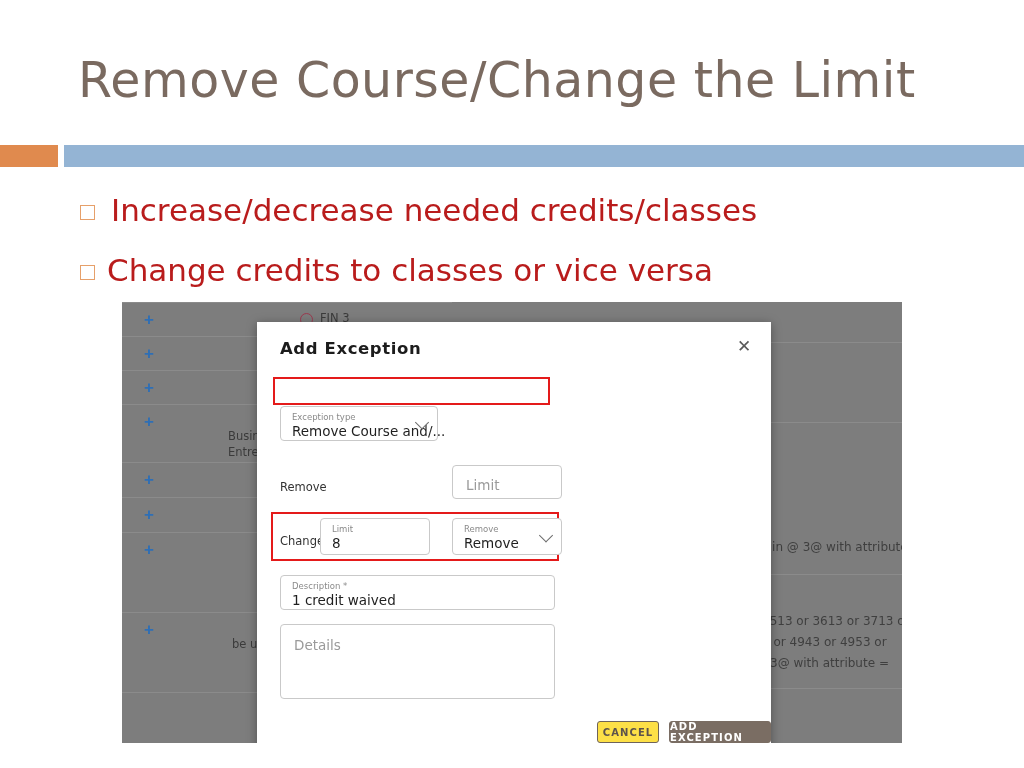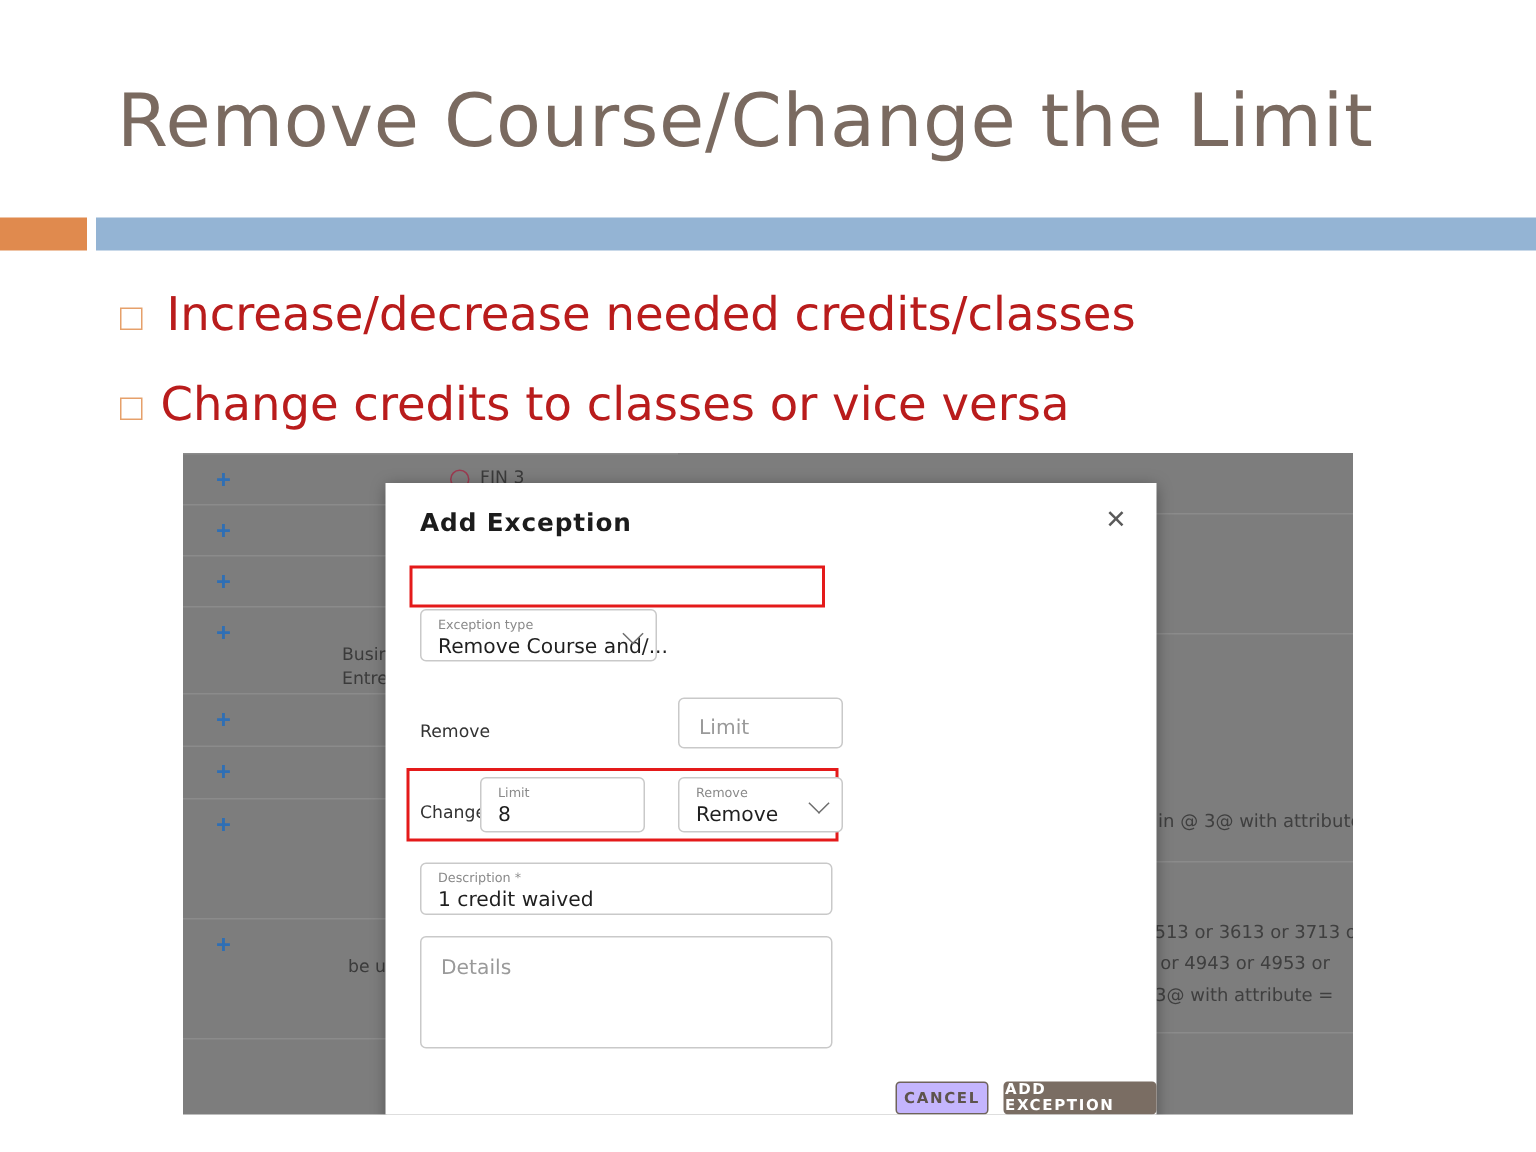--- a/index.html
+++ b/index.html
@@ -182,21 +182,21 @@
   #lbl-change{left:23px;top:212px;}
   #fld-limit{left:63px;top:196px;width:110px;height:37px;}
   #fld-units{left:195px;top:196px;width:110px;height:37px;}
   #fld-description{left:23px;top:253px;width:275px;height:35px;}
   #fld-details{left:23px;top:302px;width:275px;height:75px;}
 
   
   #btn-cancel{
     position:absolute;left:340px;top:399px;width:62px;height:22px;
     border:1px solid #6e635b;border-radius:3px;
-    background:#c4b5fd;color:#5d534c;
+    background:#fde047;color:#5d534c;
     font-size:10px;font-weight:bold;letter-spacing:1.1px;
     display:flex;align-items:center;justify-content:center;
     font-family:"DejaVu Sans", sans-serif;
     cursor:pointer;box-sizing:border-box;
   }
   #btn-add-exception{
     position:absolute;left:412px;top:399px;width:102px;height:22px;
     border:1px solid #7a6d63;border-radius:3px;
     background:#7a6d63;color:#ffffff;
     font-size:10px;font-weight:bold;letter-spacing:1.1px;

